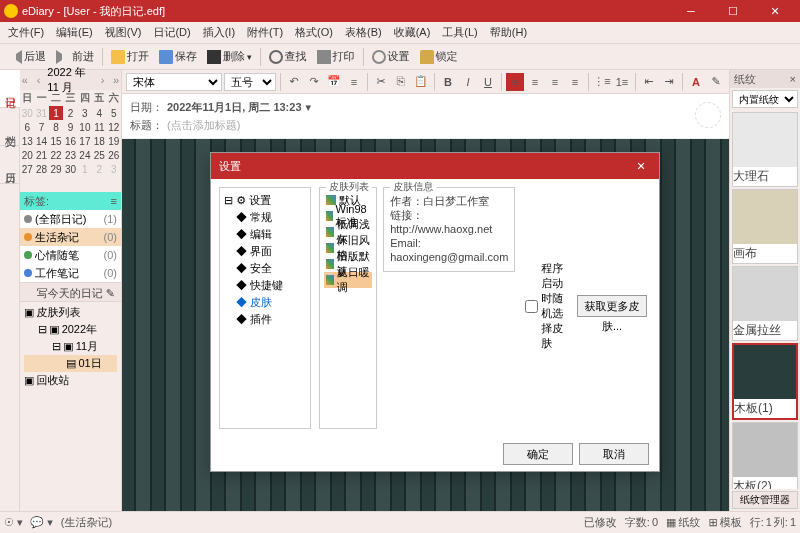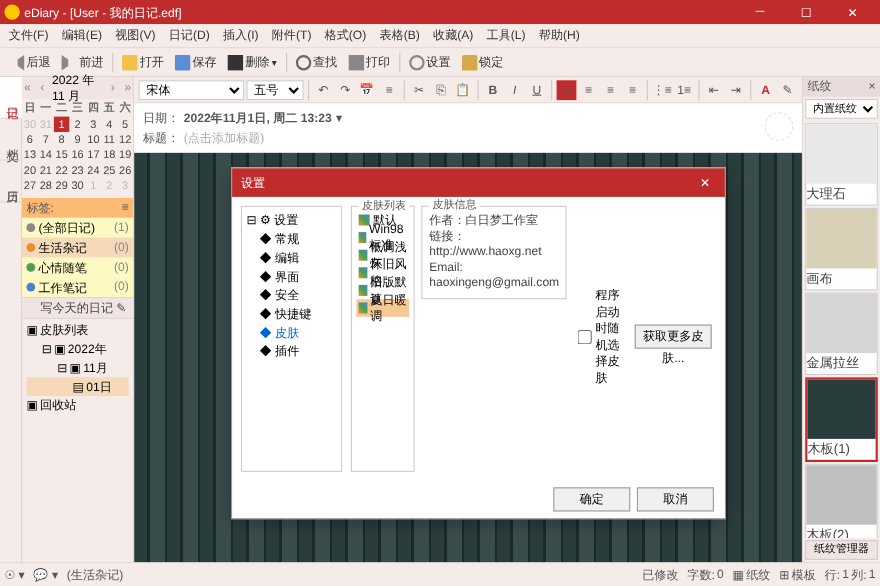--- a/index.html
+++ b/index.html
@@ -20,22 +20,22 @@
 .sidetab.active{background:#fff;color:#c02c2c}
 .leftpanel{width:158px;background:#f5ecea;border-right:1px solid #e0d5d3;display:flex;flex-direction:column}
 .calhead{height:20px;display:flex;align-items:center;justify-content:center;gap:4px;background:#f0e5e3}
 .calnav{width:14px;text-align:center;color:#888}
 .cal{font-size:10px}
 .cal table{width:100%;border-collapse:collapse}
 .cal th,.cal td{text-align:center;padding:1px 0;width:14.28%;height:14px;font-size:10px;color:#444}
 .cal th{color:#666}
 .cal td.today{background:#c02c2c;color:#fff}
 .cal td.gray{color:#bbb}
-.tagshead{height:18px;background:#fdba74;padding:0 4px;display:flex;align-items:center;color:#555;margin-top:4px}
-.taglist{background:#fef9c3}
+.tagshead{height:18px;background:#5eead4;padding:0 4px;display:flex;align-items:center;color:#555;margin-top:16px}
+.taglist{background:#ffffff}
 .tagrow{display:flex;align-items:center;height:18px;padding:0 4px;gap:3px}
 .tagrow.sel{background:#f5d9b8}
 .tagrow .cnt{margin-left:auto;color:#888}
 .tagico{width:8px;height:8px;border-radius:50%;display:inline-block}
 .writebtn{height:20px;background:#f0e5e3;text-align:right;padding:0 6px;line-height:20px;color:#444;border-top:1px solid #e0d5d3;border-bottom:1px solid #e0d5d3}
 .tree{padding:2px 4px;font-size:11px}
 .tree .node{padding:1px 0;display:flex;align-items:center;gap:2px}
 .tree .ind1{padding-left:14px}
 .tree .ind2{padding-left:28px}
 .tree .ind3{padding-left:42px}

